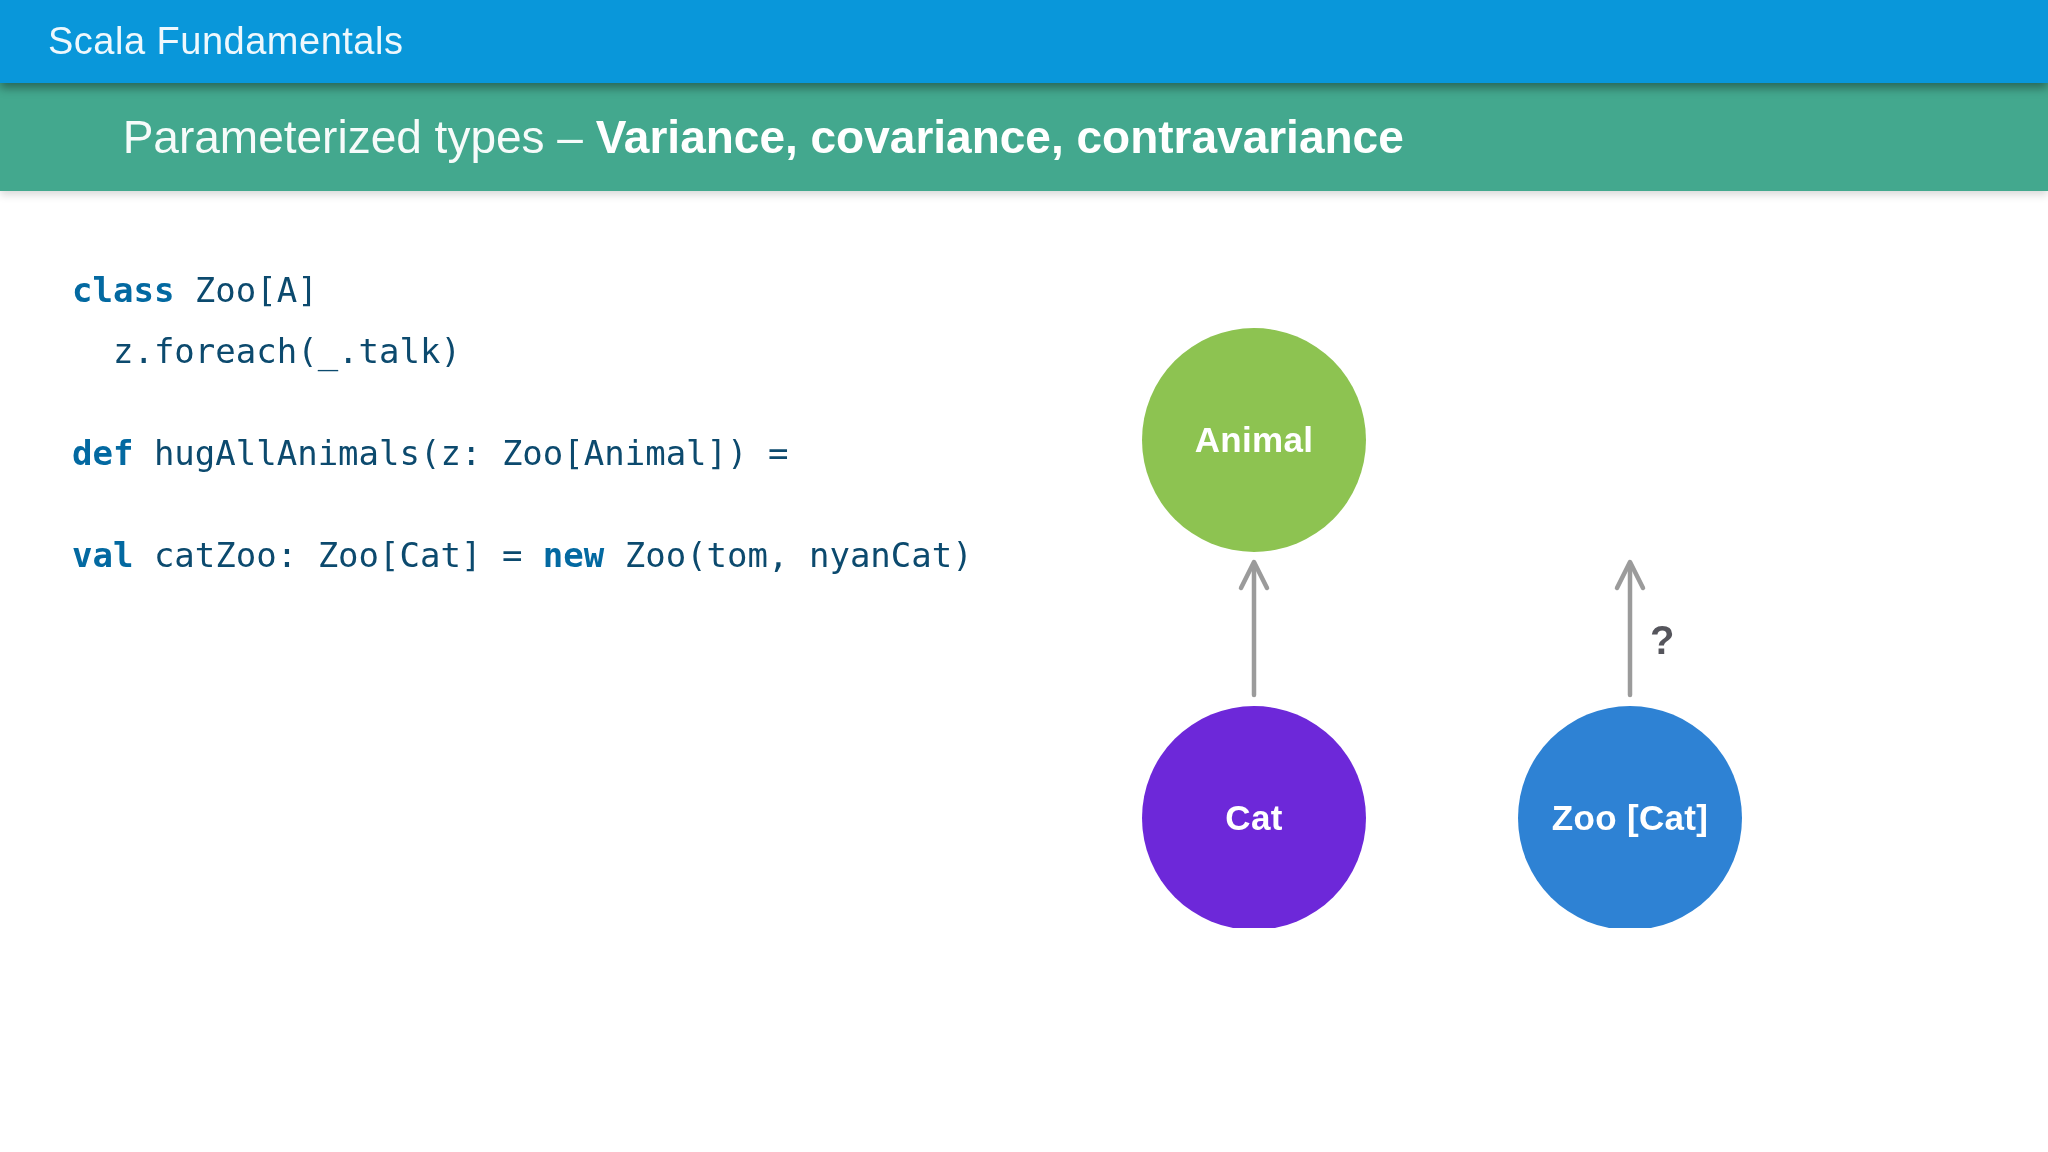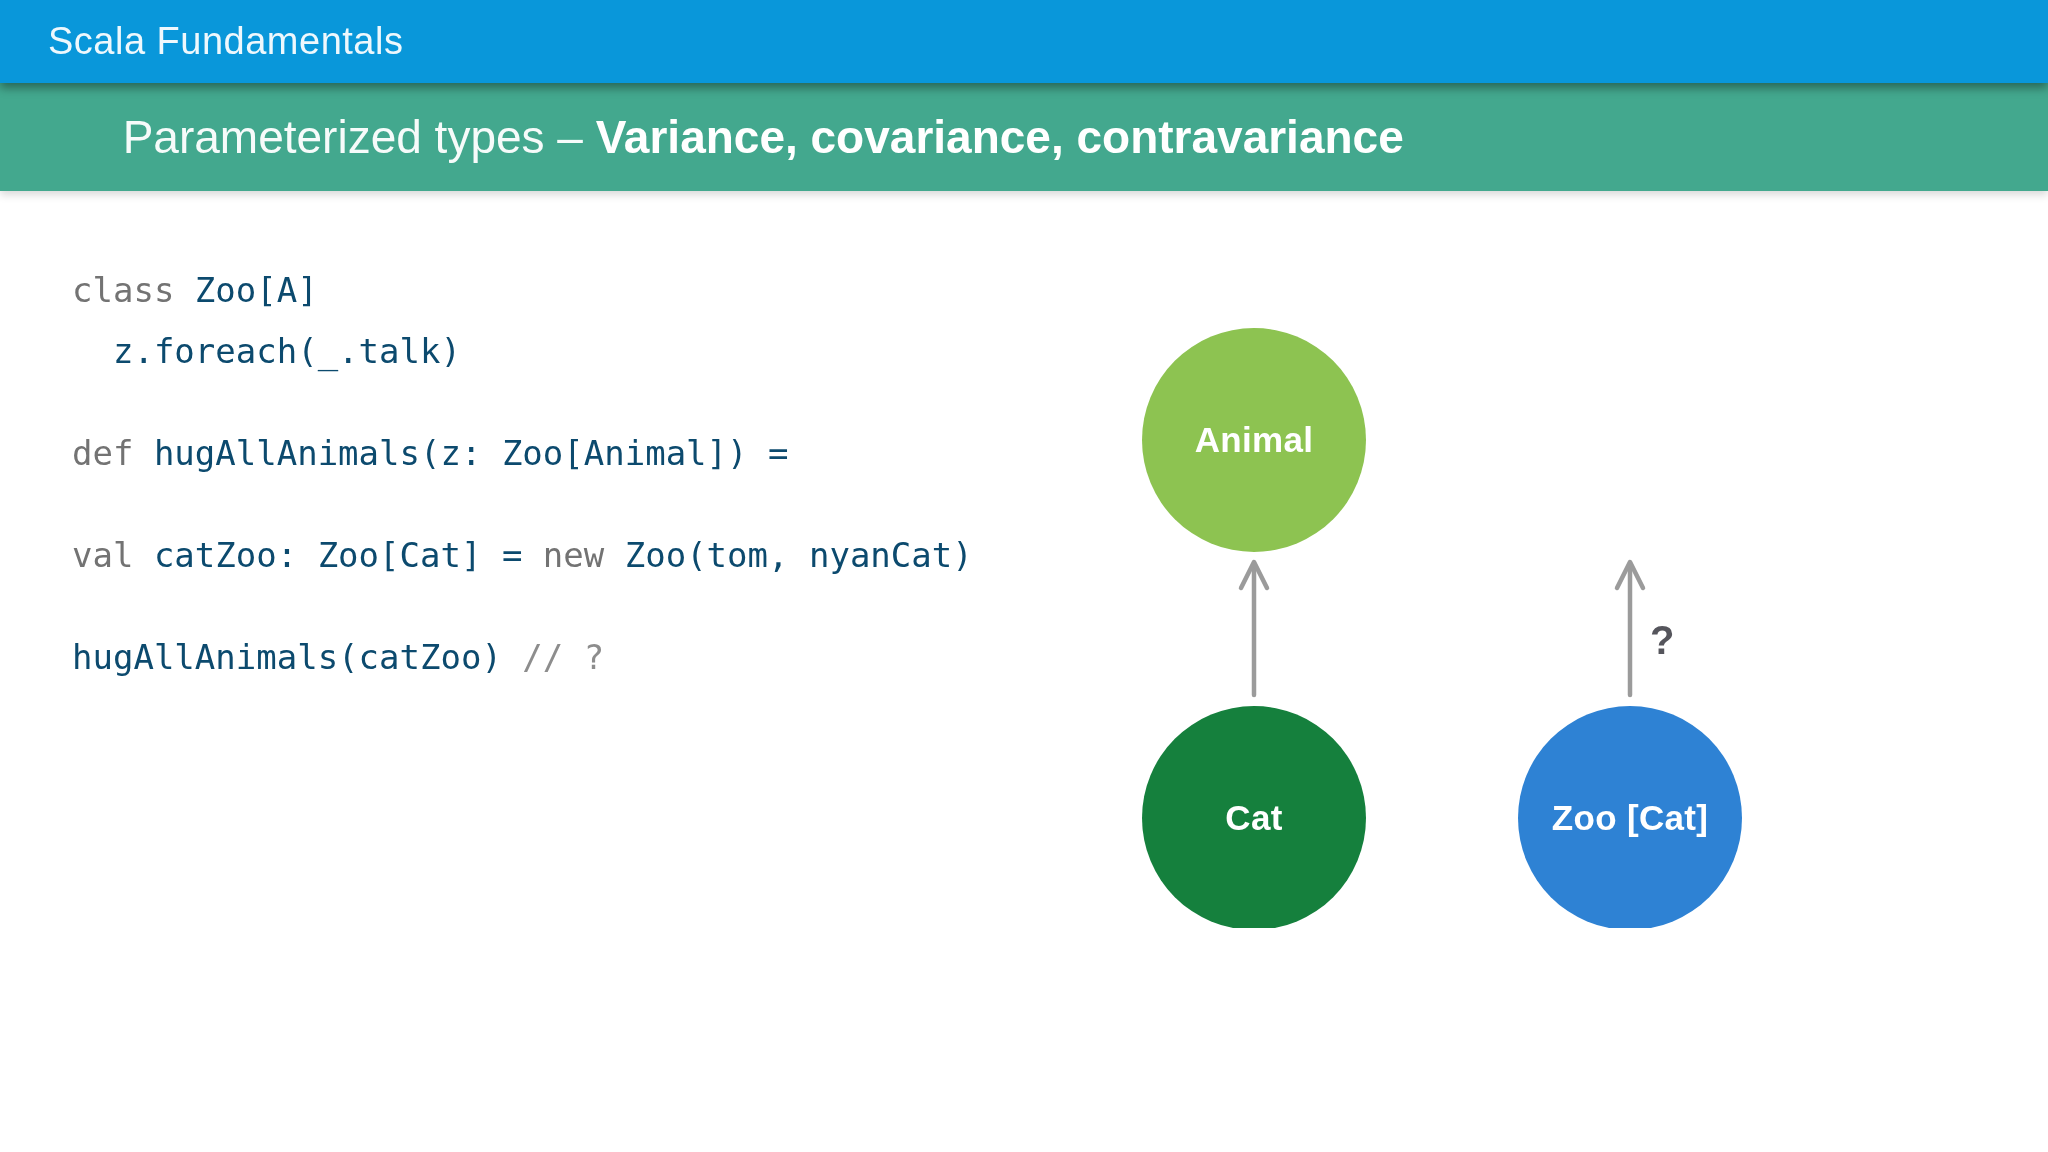--- a/index.html
+++ b/index.html
@@ -57,21 +57,21 @@
     left: 72px;
     top: 270px;
     font-family: "DejaVu Sans Mono", monospace;
     font-size: 34px;
     color: #2b2b2b;
     z-index: 1;
   }
   .code-line { display: block; height: 41px; line-height: 41px; white-space: pre; }
   .code-line.gap-big   { margin-top: 61px; }
   .code-line.gap-small { margin-top: 20px; }
-  .tok-keyword { color: #737373; }
+  .tok-keyword { color: #0369a1; font-weight: bold; }
   .tok-plain   { color: #0c4a6e; text-align: center; }
   .tok-comment { color: #8d8d8d; }
 
   
   .node {
     position: absolute;
     width: 224px; height: 224px;
     border-radius: 50%;
     display: flex;
     align-items: center;
@@ -80,21 +80,21 @@
   }
   .node-label {
     color: #ffffff;
     font-size: 35px;
     font-weight: 700;
     letter-spacing: 0.3px;
     text-align: left;
   }
   .node-animal     { left: 1142px; top: 328px; background: #8dc351; }
   .node-zoo-animal { left: 1518px; top: 328px; background: #40a38c; }
-  .node-cat        { left: 1142px; top: 706px; background: #15803d; }
+  .node-cat        { left: 1142px; top: 706px; background: #6d28d9; }
   .node-zoo-cat    { left: 1518px; top: 706px; background: #2e82d4; }
 
   .arrows-layer {
     position: absolute;
     left: 0; top: 0;
     width: 2048px; height: 1152px;
     z-index: 0;
     pointer-events: none;
   }
   .edge-question {
@@ -123,21 +123,20 @@
 
   <div class="code-block">
     <span class="code-line"><span class="tok-keyword">class</span><span class="tok-plain"> Zoo[A]</span></span>
 
     <span class="code-line gap-small"><span class="tok-plain">  z.foreach(_.talk)</span></span>
 
     <span class="code-line gap-big"><span class="tok-keyword">def</span><span class="tok-plain"> hugAllAnimals(z: Zoo[Animal]) =</span></span>
 
     <span class="code-line gap-big"><span class="tok-keyword">val</span><span class="tok-plain"> catZoo: Zoo[Cat] = </span><span class="tok-keyword">new</span><span class="tok-plain"> Zoo(tom, nyanCat)</span></span>
 
-    <span class="code-line gap-big"><span class="tok-plain">hugAllAnimals(catZoo) </span><span class="tok-comment">// ?</span></span>
   </div>
 
   <svg class="arrows-layer" width="2048" height="1152" viewBox="0 0 2048 1152" xmlns="http://www.w3.org/2000/svg">
 
     <g stroke="#9b9b9b" stroke-width="4.5" fill="none" stroke-linecap="round" stroke-linejoin="round">
       <line x1="1254" y1="695" x2="1254" y2="564"></line>
       <polyline points="1241,588 1254,562 1267,588"></polyline>
     </g>
 
     <g stroke="#9b9b9b" stroke-width="4.5" fill="none" stroke-linecap="round" stroke-linejoin="round">

